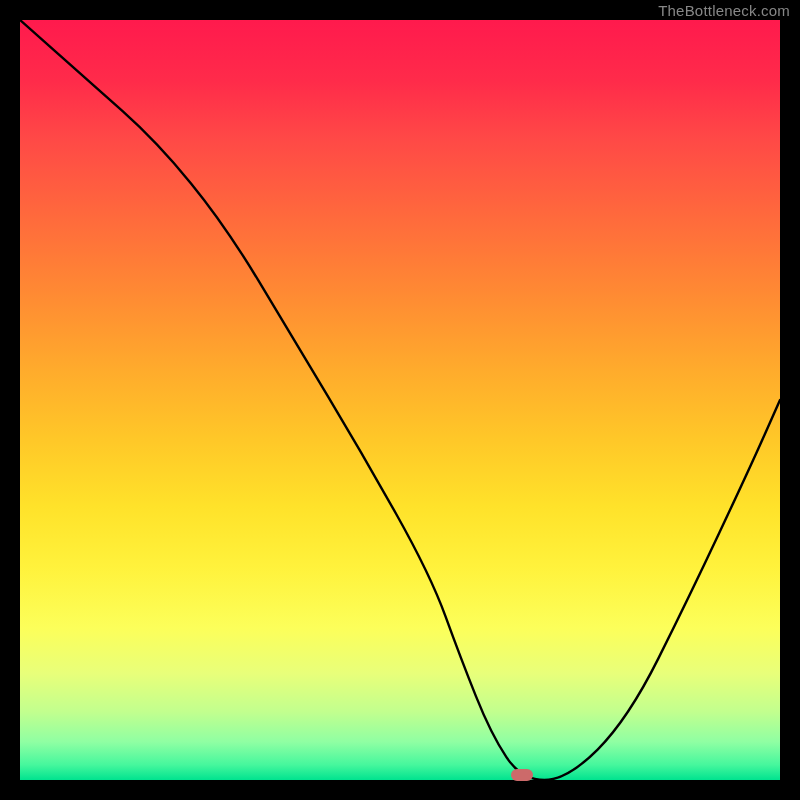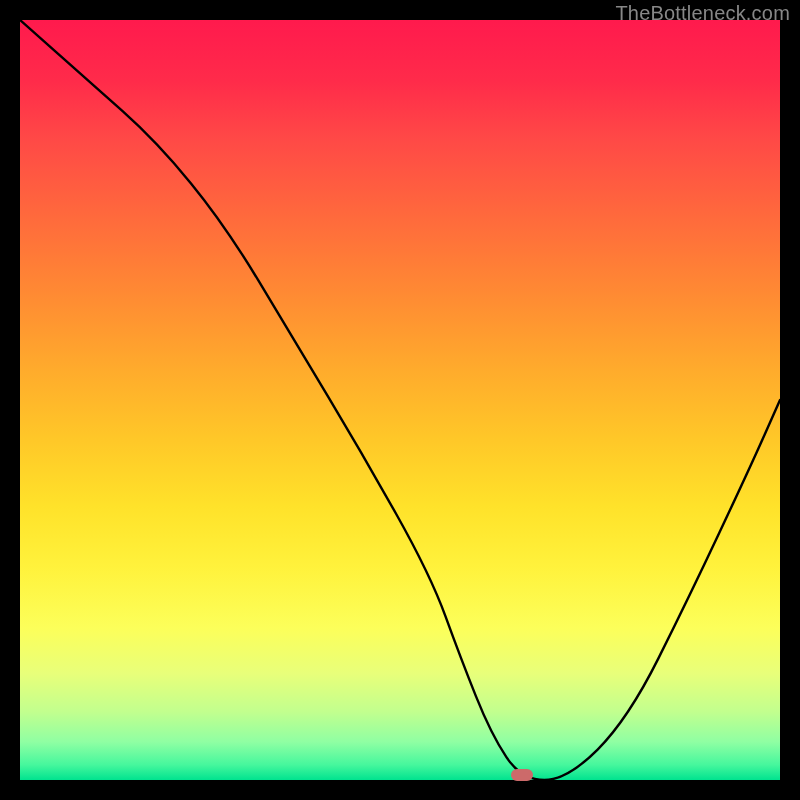--- a/index.html
+++ b/index.html
@@ -37,21 +37,21 @@
       #c2ff8e 91%,
       #8fffa3 95%,
       #46f79d 98%,
       #00e38f 100%);
   }
   .watermark {
     position: absolute;
     top: 2px;
     right: 10px;
     font-family: Arial, Helvetica, sans-serif;
-    font-size: 20px;
+    font-size: 15px;
     color: #878787;
     letter-spacing: 0.2px;
     user-select: none;
   }
   svg.curve {
     position: absolute;
     left: 0;
     top: 0;
     width: 760px;
     height: 760px;

